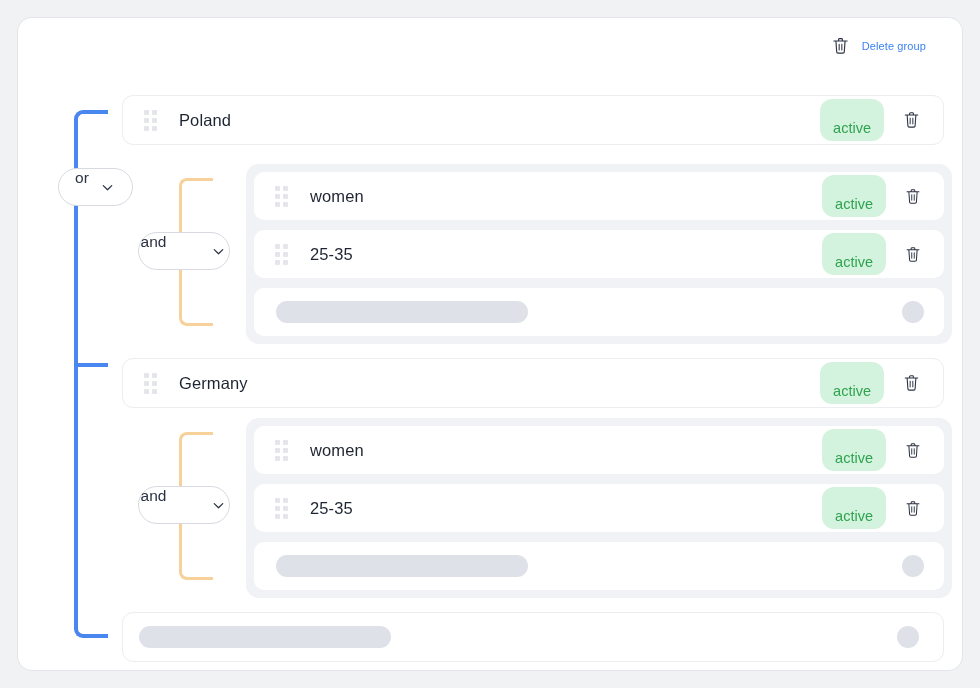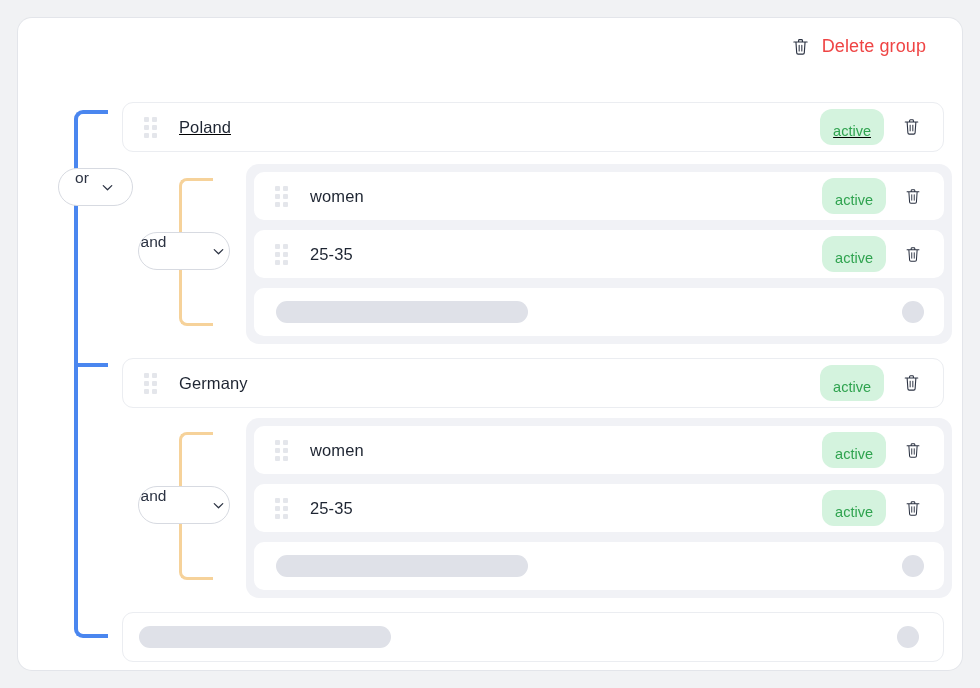--- a/index.html
+++ b/index.html
@@ -21,21 +21,21 @@
   }
 
   
   .header {
     position: absolute; right: 36px; top: 18px;
     display: flex; align-items: center; gap: 12px;
     cursor: pointer;
   }
   .header .trash-wrap { display:flex; align-items:center; }
   .header-label {
-    font-size: 18px; color: #ef4444; letter-spacing: .1px;
+    font-size: 11px; color: #3b82f6; letter-spacing: .1px;
   }
 
   
   .tree { position: absolute; left: 0; top: 0; width: 944px; height: 652px; }
 
   
   .outer-conn {
     position: absolute;
     left: 56px; top: 92px;
     width: 34px; height: 528px;
@@ -75,21 +75,21 @@
 
   
   .row {
     position: absolute;
     background: #ffffff;
     border: 1px solid #ebedf1;
     border-radius: 11px;
     display: flex; align-items: center;
   }
   .row-top { left: 104px; width: 822px; height: 50px; }
-  .row-poland { top: 84px; text-decoration: underline; }
+  .row-poland { top: 77px; }
   .row-germany { top: 340px; }
 
   .grip {
     display: grid;
     grid-template-columns: 5px 5px;
     grid-template-rows: 5px 5px 5px;
     gap: 3px;
     margin-left: 21px;
     cursor: grab;
   }
@@ -99,21 +99,21 @@
 
   .row-right {
     margin-left: auto; display: flex; align-items: center; gap: 18px;
     margin-right: 22px;
   }
   .badge {
     background: #d4f3de;
     color: #2fa34f;
     font-size: 14.5px;
     border-radius: 12px;
-    padding: 13px 13px 4px;
+    padding: 20px 13px 4px;
     line-height: 1.25;
     cursor: pointer;
   }
   .icon-btn { display:flex; align-items:center; cursor:pointer; background:none; border:none; padding:0; }
 
   
   .group {
     position: absolute;
     left: 228px; width: 706px;
     background: #f1f2f6;

